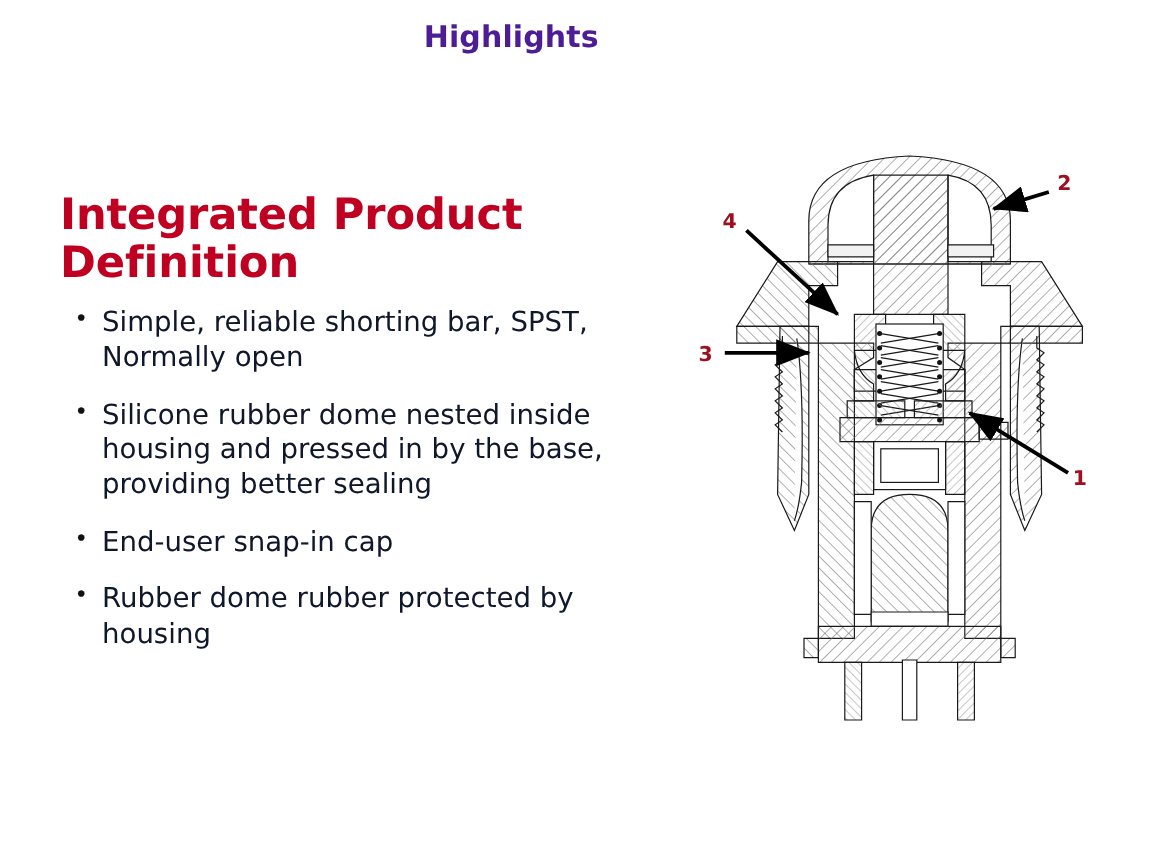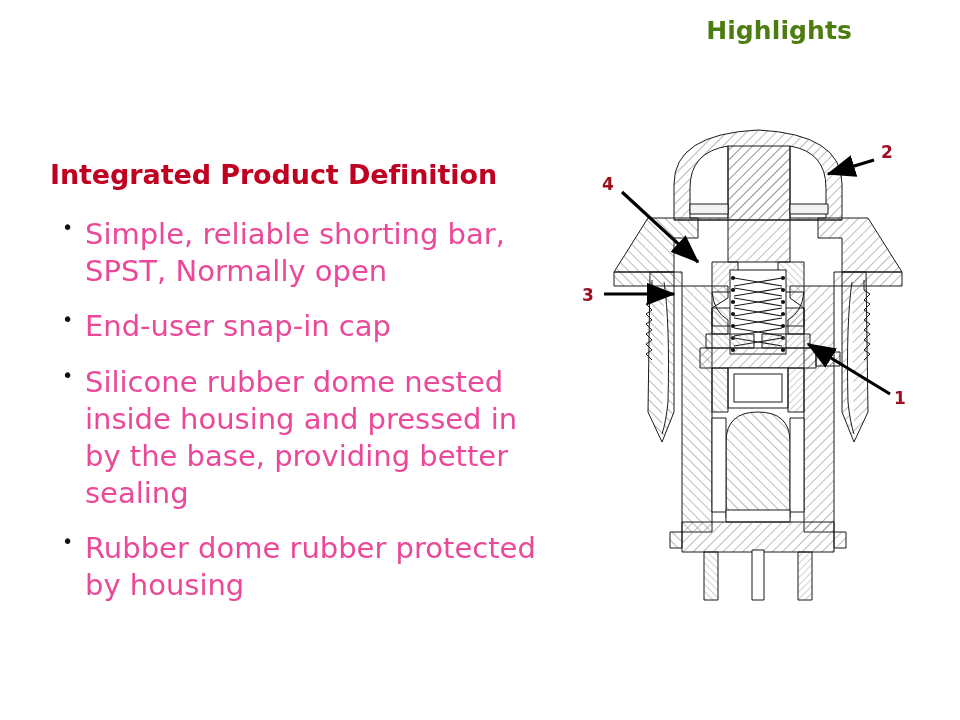--- a/index.html
+++ b/index.html
@@ -15,54 +15,54 @@
     font-family: "DejaVu Sans", "Liberation Sans", sans-serif;
     color: #000000;
   }
 
   
   #slide-title {
     position: absolute;
     left: 0;
     top: 16px;
     width: 852px;
-    text-align: right;
+    text-align: center;
     font-size: 25px;
     font-weight: bold;
     letter-spacing: 0.1px;
-    color: #4d7c0f;
+    color: #4c1d95;
   }
 
   
   #text-column {
     position: absolute;
     left: 50px;
     top: 160px;
     width: 490px;
   }
   #section-heading {
-    font-size: 27px;
+    font-size: 36px;
     font-weight: bold;
     color: #C00020;
     line-height: 1.12;
-    margin: 0 0 26px 0;
+    margin: 0 0 14px 0;
     letter-spacing: -0.1px;
   }
   ul.bullets {
     list-style: none;
     margin: 0;
     padding: 0;
   }
   ul.bullets > li {
     position: relative;
     padding-left: 35px;
     margin-bottom: 18px;
-    font-size: 29px;
+    font-size: 23px;
     line-height: 1.28;
-    color: #ec4899;
+    color: #0f172a;
   }
   ul.bullets > li::before {
     content: "\2022";
     position: absolute;
     left: 12px;
     top: -1px;
     font-size: 19px;
     line-height: 1.35;
     color: #111111;
   }
@@ -91,22 +91,22 @@
 <body>
 
 <div id="slide-title">Highlights</div>
 
 <div id="text-column">
 
   <div id="section-heading">Integrated Product Definition</div>
 
   <ul class="bullets">
     <li>Simple, reliable shorting bar, SPST, Normally open</li>
+    <li>Silicone rubber dome nested inside housing and pressed in by the base, providing better sealing</li>
     <li>End-user snap-in cap</li>
-    <li>Silicone rubber dome nested inside housing and pressed in by the base, providing better sealing</li>
     <li>Rubber dome rubber protected by housing</li>
   </ul>
 
 </div>
 
 <div id="diagram-panel">
   <svg id="diagram-svg" viewBox="0 0 360 490" xmlns="http://www.w3.org/2000/svg">
     <defs>
 
       <pattern id="hatchR" width="7" height="7" patternTransform="rotate(45)" patternUnits="userSpaceOnUse">

